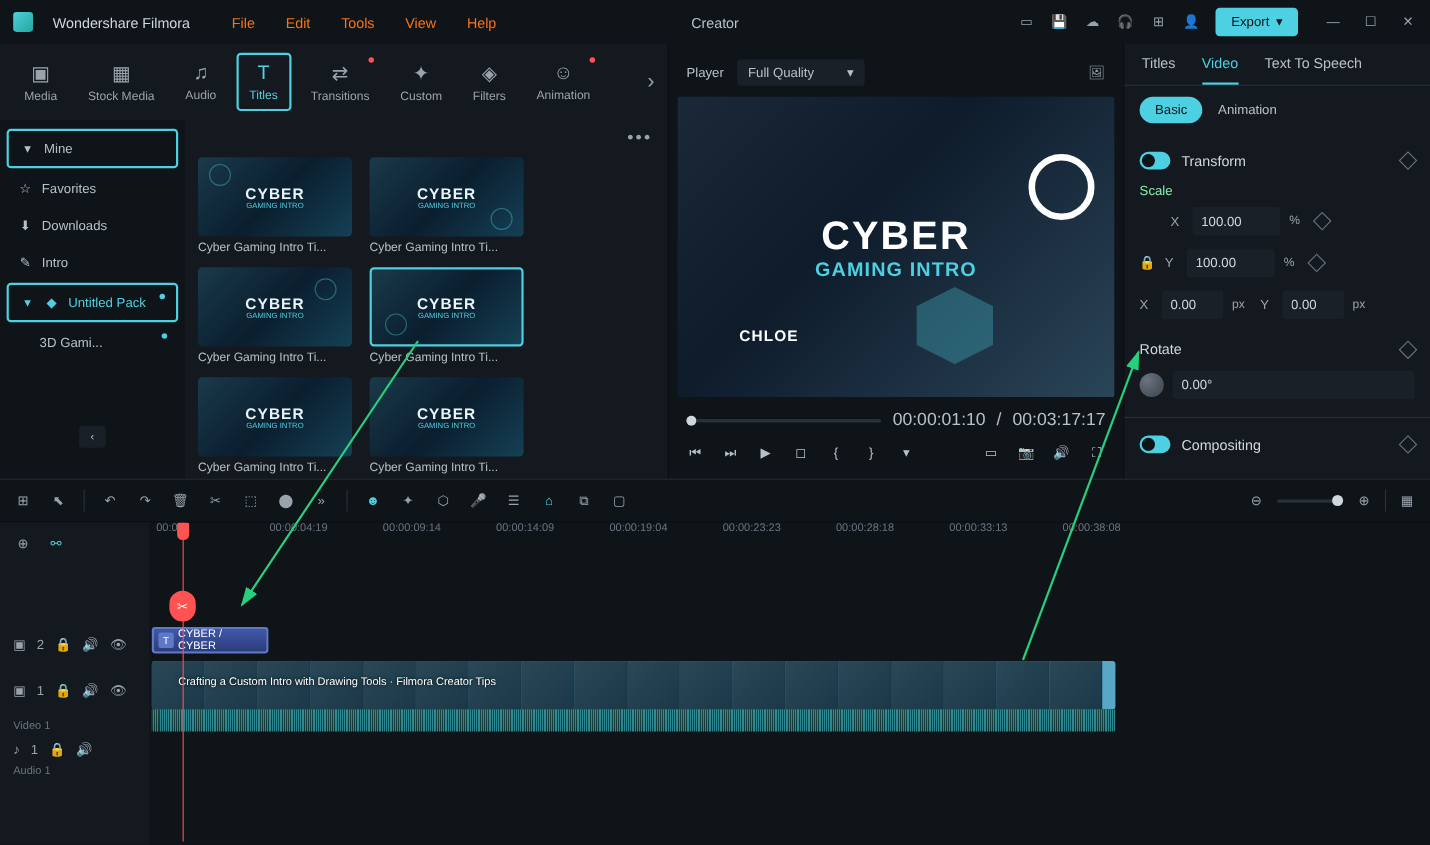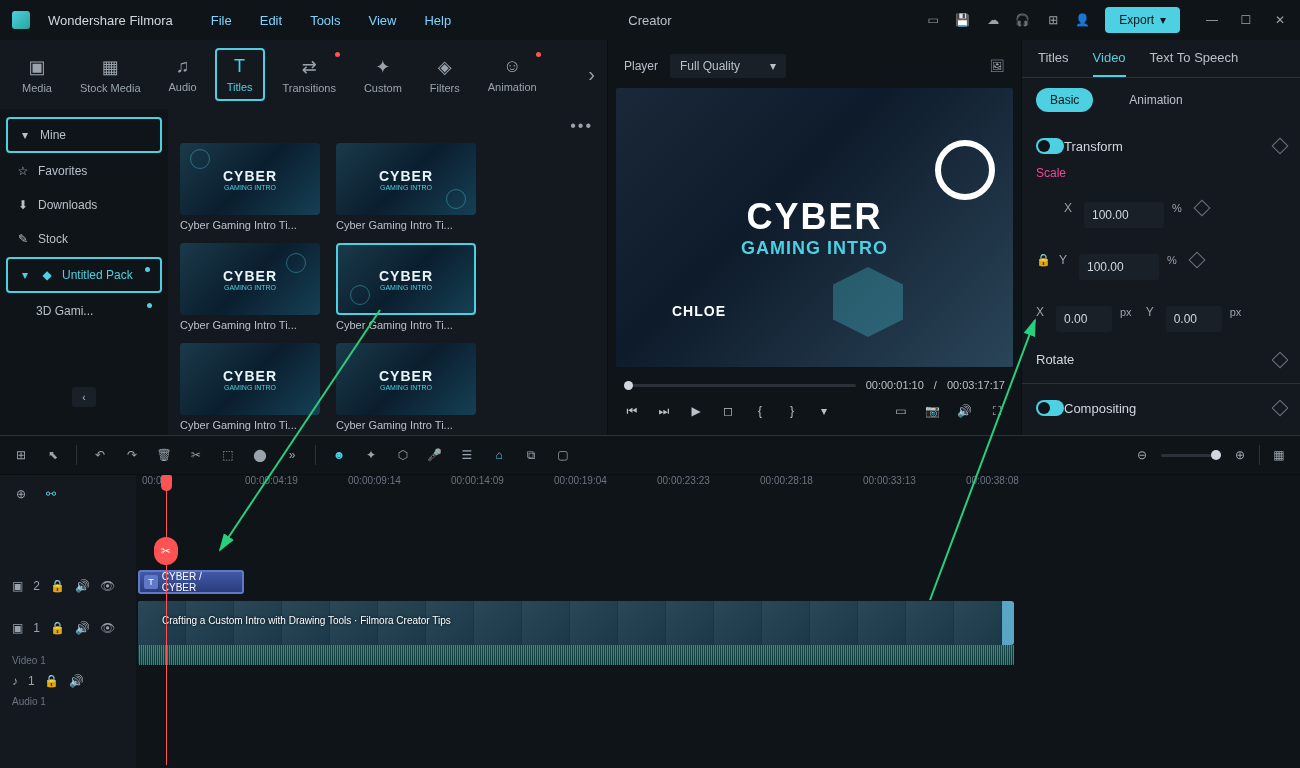--- a/index.html
+++ b/index.html
@@ -3,21 +3,21 @@
 <meta charset="utf-8">
 <style>
 * { margin: 0; padding: 0; box-sizing: border-box; font-family: -apple-system, BlinkMacSystemFont, "Segoe UI", sans-serif; }
 body { background: #0f1419; color: #b8c0c8; width: 1300px; height: 768px; overflow: hidden; font-size: 12px; }
 
 
 .topbar { height: 40px; background: #0f1419; display: flex; align-items: center; padding: 0 12px; gap: 18px; }
 .logo { width: 18px; height: 18px; background: linear-gradient(135deg, #4dd0e1, #26a69a); border-radius: 3px; }
 .app-name { color: #d0d7de; font-size: 13px; }
 .menu-items { display: flex; gap: 28px; margin-left: 20px; }
-.menu-item { color: #7dd3fc; cursor: pointer; font-size: 13px; }
+.menu-item { color: #f97316; cursor: pointer; font-size: 13px; }
 .doc-title { margin: 0 auto; position: absolute; left: 50%; transform: translateX(-50%); color: #b8c0c8; font-size: 13px; }
 .topbar-right { margin-left: auto; display: flex; align-items: center; gap: 14px; }
 .top-icon { width: 16px; height: 16px; color: #9aa3ac; cursor: pointer; display: flex; align-items: center; justify-content: center; }
 .export-btn { background: #4dd0e1; color: #0f1419; padding: 6px 14px; border-radius: 4px; display: flex; align-items: center; gap: 6px; font-weight: 500; cursor: pointer; }
 .window-controls { display: flex; gap: 18px; margin-left: 10px; }
 
 
 .main { display: flex; height: 395px; }
 
 
@@ -60,42 +60,42 @@
 .preview-img-btn { margin-left: auto; cursor: pointer; }
 .preview-canvas { flex: 1; background: linear-gradient(135deg, #1a2838 0%, #0e1b2b 40%, #2a4558 100%); border-radius: 2px; position: relative; overflow: hidden; display: flex; flex-direction: column; align-items: center; justify-content: center; }
 .preview-main-title { font-size: 36px; font-weight: 800; color: #fff; letter-spacing: 2px; }
 .preview-sub-title { font-size: 18px; font-weight: 700; color: #4dd0e1; letter-spacing: 1px; }
 .preview-name { position: absolute; left: 56px; bottom: 48px; font-size: 14px; font-weight: 700; color: #fff; letter-spacing: 1px; }
 .preview-deco-circle { position: absolute; width: 60px; height: 60px; border: 6px solid #fff; border-radius: 50%; top: 52px; right: 18px; }
 .preview-deco-hex { position: absolute; width: 70px; height: 70px; background: rgba(77,208,225,0.3); bottom: 30px; right: 110px; clip-path: polygon(50% 0, 100% 25%, 100% 75%, 50% 100%, 0 75%, 0 25%); }
 .preview-scrubber { display: flex; align-items: center; gap: 10px; padding: 12px 8px 6px; }
 .scrub-track { flex: 1; height: 3px; background: #2a3138; border-radius: 2px; position: relative; }
 .scrub-dot { position: absolute; left: 0; top: -3px; width: 9px; height: 9px; background: #d0d7de; border-radius: 50%; }
-.time-display { font-size: 11px; color: #b8c0c8; }
+.time-display { font-size: 16px; color: #b8c0c8; }
 .preview-controls { display: flex; align-items: center; gap: 16px; padding: 6px 8px; }
 .pcontrol { width: 16px; height: 16px; cursor: pointer; color: #b8c0c8; display: flex; align-items: center; justify-content: center; }
 .pcontrol-group-right { margin-left: auto; display: flex; gap: 16px; }
 
 
 .right-panel { width: 278px; background: #14191f; padding: 0; overflow: hidden; display: flex; flex-direction: column; }
 .rtabs { display: flex; padding: 10px 16px 0; gap: 24px; border-bottom: 1px solid #2a3138; }
 .rtab { padding-bottom: 10px; cursor: pointer; color: #b8c0c8; font-size: 13px; }
 .rtab.active { color: #4dd0e1; border-bottom: 2px solid #4dd0e1; }
-.subtabs { display: flex; padding: 10px 14px; gap: 22px; }
+.subtabs { display: flex; padding: 10px 14px; gap: 0; }
 .subtab { padding: 5px 14px; border-radius: 12px; cursor: pointer; font-size: 12px; }
 .subtab.active { background: #4dd0e1; color: #0f1419; }
 .section { padding: 10px 14px; }
-.section-header { display: flex; align-items: center; padding: 6px 0; }
+.section-header { display: flex; align-items: center; gap: 10px; padding: 6px 0; }
 .toggle { width: 28px; height: 16px; background: #4dd0e1; border-radius: 8px; position: relative; cursor: pointer; }
 .toggle::after { content: ''; position: absolute; width: 12px; height: 12px; background: #0f1419; border-radius: 50%; top: 2px; left: 2px; }
 .section-title { flex: 1; font-size: 13px; color: #d0d7de; }
 .diamond { width: 12px; height: 12px; border: 1px solid #6a7480; transform: rotate(45deg); cursor: pointer; }
 .field-row { display: flex; align-items: center; gap: 8px; padding: 6px 0; }
 .field-label { color: #9aa3ac; font-size: 12px; min-width: 12px; }
-.field-input { background: #1a2028; border: none; color: #d0d7de; padding: 6px 8px; border-radius: 3px; width: 80px; font-size: 12px; margin-top: 14px; }
+.field-input { background: #1a2028; border: none; color: #d0d7de; padding: 6px 8px; border-radius: 3px; width: 80px; font-size: 12px; }
 .field-input.wide { width: 160px; flex: 1; }
 .unit { color: #9aa3ac; font-size: 11px; margin-right: 6px; }
 .scale-link { color: #4dd0e1; font-size: 12px; cursor: pointer; }
 .rotate-circle { width: 22px; height: 22px; border-radius: 50%; background: radial-gradient(circle at 30% 30%, #6a7480, #3a4148); cursor: pointer; }
 
 
 .timeline-toolbar { height: 40px; background: #0f1419; border-top: 1px solid #2a3138; border-bottom: 1px solid #0a0e12; display: flex; align-items: center; padding: 0 12px; gap: 14px; }
 .ttool { width: 18px; height: 18px; cursor: pointer; color: #9aa3ac; display: flex; align-items: center; justify-content: center; }
 .ttool-divider { width: 1px; height: 20px; background: #2a3138; }
 .ttool-green { color: #4dd0e1; }
@@ -211,21 +211,21 @@
         <div class="sidebar-item">
             <span class="side-icon">☆</span>
             <span>Favorites</span>
           </div>
         <div class="sidebar-item">
             <span class="side-icon">⬇</span>
             <span>Downloads</span>
           </div>
         <div class="sidebar-item">
             <span class="side-icon">✎</span>
-            <span>Stock</span>
+            <span>Intro</span>
           </div>
         <div class="sidebar-item boxed green">
             <span class="side-icon">▾</span>
             <span class="side-icon">◆</span>
             <span>Untitled Pack</span>
             <div class="side-dot"></div>
           </div>
         <div class="sidebar-item sidebar-sub">
             <span>3D Gami...</span>
             <div class="side-dot"></div>
@@ -342,21 +342,21 @@
       <div class="subtab active">Basic</div>
       <div class="subtab">Animation</div>
     </div>
 
     <div class="section">
       <div class="section-header">
         <div class="toggle"></div>
         <div class="section-title">Transform</div>
         <div class="diamond"></div>
       </div>
-      <div style="padding:6px 0 2px;color:#ec4899">Scale</div>
+      <div style="padding:6px 0 2px;color:#86efac">Scale</div>
       <div class="field-row">
         <span style="width:20px"></span>
         <span class="field-label">X</span>
         <input class="field-input" value="100.00" style="">
         <span class="unit">%</span>
         <div class="diamond"></div>
       </div>
       <div class="field-row">
         <span class="scale-link">🔒</span>
         <span class="field-label">Y</span>
@@ -368,20 +368,24 @@
         <span class="field-label">X</span>
         <input class="field-input" style="width: 56px;" value="0.00">
         <span class="unit">px</span>
         <span class="field-label">Y</span>
         <input class="field-input" style="width: 56px;" value="0.00">
         <span class="unit">px</span>
       </div>
       <div class="section-header" style="margin-top:8px">
         <div class="section-title">Rotate</div>
         <div class="diamond"></div>
+      </div>
+      <div class="field-row">
+        <div class="rotate-circle"></div>
+        <input class="field-input wide" value="0.00°" style="">
       </div>
     </div>
 
     <div class="section" style="border-top:1px solid #2a3138">
       <div class="section-header">
         <div class="toggle"></div>
         <div class="section-title">Compositing</div>
         <div class="diamond"></div>
       </div>
 

